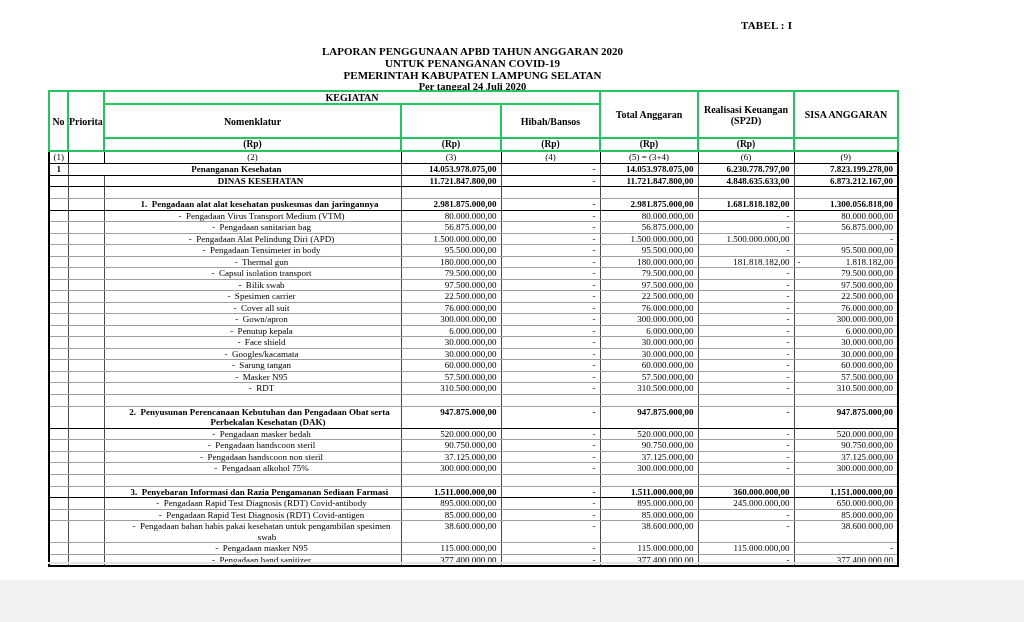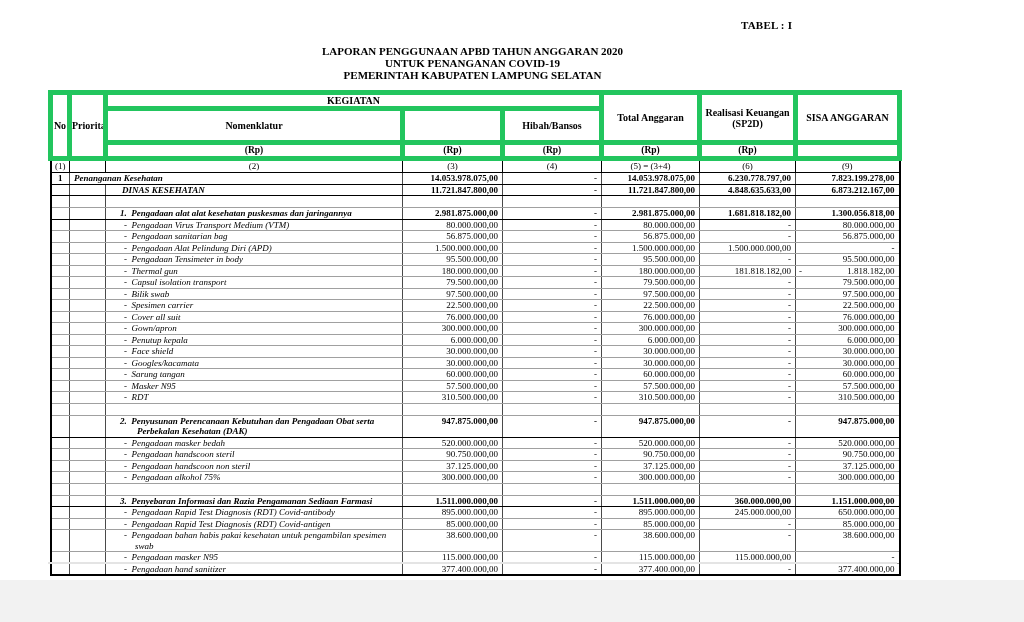--- a/index.html
+++ b/index.html
@@ -19,39 +19,39 @@
   .title-block div { font-size:11px; font-weight:bold; line-height:12px; }
   .title-block .t4 { font-size:10.5px; }
 
   table.doc-table {
     position:absolute; left:48px; top:90px; width:849px;
     border-collapse:collapse; table-layout:fixed;
     border:2px solid #000;
   }
   .doc-table th, .doc-table td { overflow:hidden; }
   .doc-table thead th, .doc-table thead td {
-    border:5px solid #22c55e; font-size:10px; text-align:center; vertical-align:middle;
+    border:2px solid #22c55e; font-size:10px; text-align:center; vertical-align:middle;
     font-weight:bold; line-height:11px;
   }
   tr.h-a th { height:11px; }
   tr.h-b th { height:34px; }
   tr.h-c th { height:12px; font-size:9.5px; }
   tr.h-d td { height:11px; font-size:9px; font-weight:normal; border:1px solid #000; text-align:center; }
 
   .doc-table tbody td {
     border-left:1px solid #4a4a4a; border-right:1px solid #4a4a4a;
     border-bottom:1px solid #a0a0a0;
     font-size:9px; line-height:10.5px; height:11px; vertical-align:top;
   }
   tr.r-main td, tr.r-dinas td, tr.r-section td {
     font-weight:bold; border-bottom:1px solid #000;
   }
   tr.r-spacer td { height:12px; }
   td.no-cell { text-align:center; }
-  td.lbl { text-align:left;font-style:italic; }
+  td.lbl { text-align:center; }
   .lbl-main { padding-left:4px; }
   .lbl-dinas { padding-left:16px; }
   .lbl-section { padding-left:31px; text-indent:-17px; }
   .lbl-item { padding-left:29px; text-indent:-11px;margin-top:8px; }
   td.num { text-align:right; padding-right:4px; }
   .neg { float:left; padding-left:3px; font-weight:normal; }
 
   .scan-artifact {
     position:absolute; left:48px; top:562px; width:849px; height:2px;
     background:#e4e4e4;
@@ -61,20 +61,21 @@
 <body>
 
 <div class="page">
 
   <div class="tabel-label">TABEL : I</div>
 
   <div class="title-block">
     <div>LAPORAN PENGGUNAAN APBD TAHUN ANGGARAN 2020</div>
     <div>UNTUK PENANGANAN COVID-19</div>
     <div>PEMERINTAH KABUPATEN LAMPUNG SELATAN</div>
+    <div class="t4">Per tanggal 24 Juli 2020</div>
   </div>
 
   <table class="doc-table">
     <colgroup>
       <col style="width:19px">
         <col style="width:36px">
         <col style="width:297px">
         <col style="width:100px">
       <col style="width:99px">
         <col style="width:98px">

